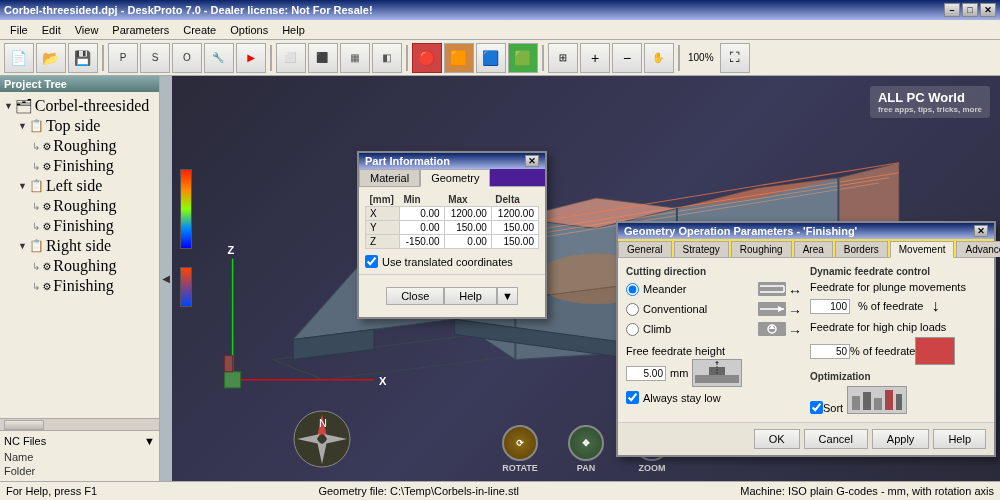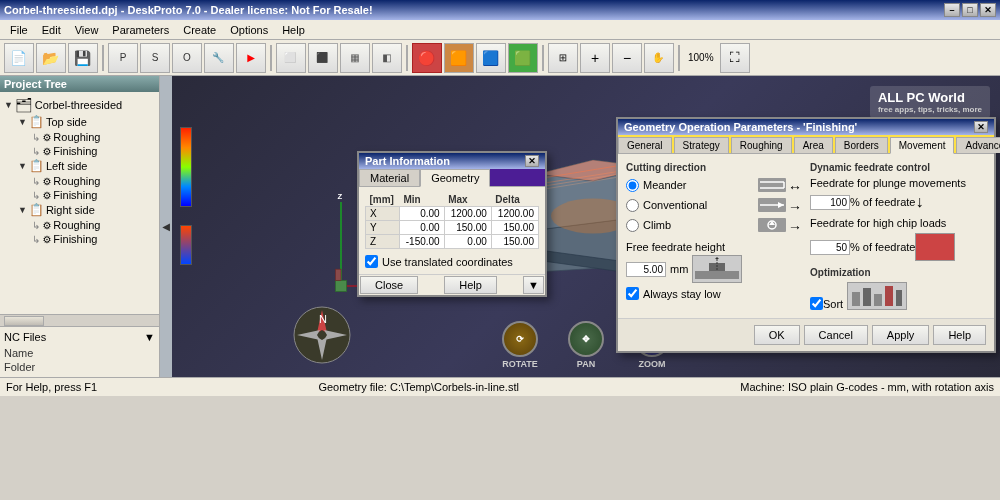--- a/index.html
+++ b/index.html
@@ -61,21 +61,21 @@
       border: 1px solid #aaa;
       cursor: pointer;
       display: flex; align-items: center; justify-content: center;
       font-size: 14px;
     }
     .toolbar-sep { width: 2px; height: 26px; background: #aaa; margin: 0 2px; }
 
     .app-body {
       display: flex;
       flex-direction: column;
-      height: 396px;
+      height: 500px;
     }
 
     .content-area {
       display: flex;
       flex: 1;
       overflow: hidden;
     }
 
     
     .sidebar {
@@ -96,21 +96,21 @@
       flex: 1;
       overflow: auto;
       padding: 4px;
     }
     .tree-node {
       display: flex;
       align-items: center;
       padding: 1px 0;
       cursor: pointer;
     }
-    .tree-label { font-size: 11px; }
+    .tree-label { font-size: 16px; font-family: Liberation Serif, serif; }
     .tree-expand { font-size: 9px; margin-right: 2px; cursor: pointer; color: #333; }
 
     .sidebar-bottom {
       border-top: 1px solid #aaa;
       padding: 4px;
     }
     .nc-files-header {
       display: flex;
       justify-content: space-between;
       align-items: center;
@@ -280,23 +280,22 @@
     }
     .checkbox-row {
       display: flex;
       align-items: center;
       gap: 4px;
       margin-top: 6px;
       font-size: 10px;
     }
     .dialog-buttons {
       display: flex;
-      gap: 6px;
-      justify-content: space-between;
-      padding: 1px;
+      justify-content: center;
+      padding: 12px;
       border-top: 1px solid #ccc;
     }
     .dialog-btn {
       padding: 2px 14px;
       background: linear-gradient(to bottom, #f5f5f0, #ddd);
       border: 1px solid #aaa;
       cursor: pointer;
       font-size: 11px;
     }
 
@@ -793,21 +792,21 @@
                 <input type="checkbox" checked="" style="">
                 <span>Always stay low</span>
               </div>
             </div>
 
             <div class="geom-right">
               <div class="feed-section-label">Dynamic feedrate control</div>
               <div class="feed-row">
                 <span style="flex:1;">Feedrate for plunge movements</span>
               </div>
-              <div style="display:flex; align-items:center; gap:0; margin-bottom:6px;">
+              <div style="display:flex; align-items:center; gap:8px; margin-bottom:6px;">
                 <input class="num-input" value="100" style="">
                 <span>% of feedrate</span>
                 <span style="font-size:16px;">↓</span>
               </div>
               <div class="feed-row">
                 <span style="flex:1;">Feedrate for high chip loads</span>
               </div>
               <div style="display:flex; align-items:center; margin-bottom:6px;">
                 <input class="num-input" value="50" style="">
                 <span>% of feedrate</span>

